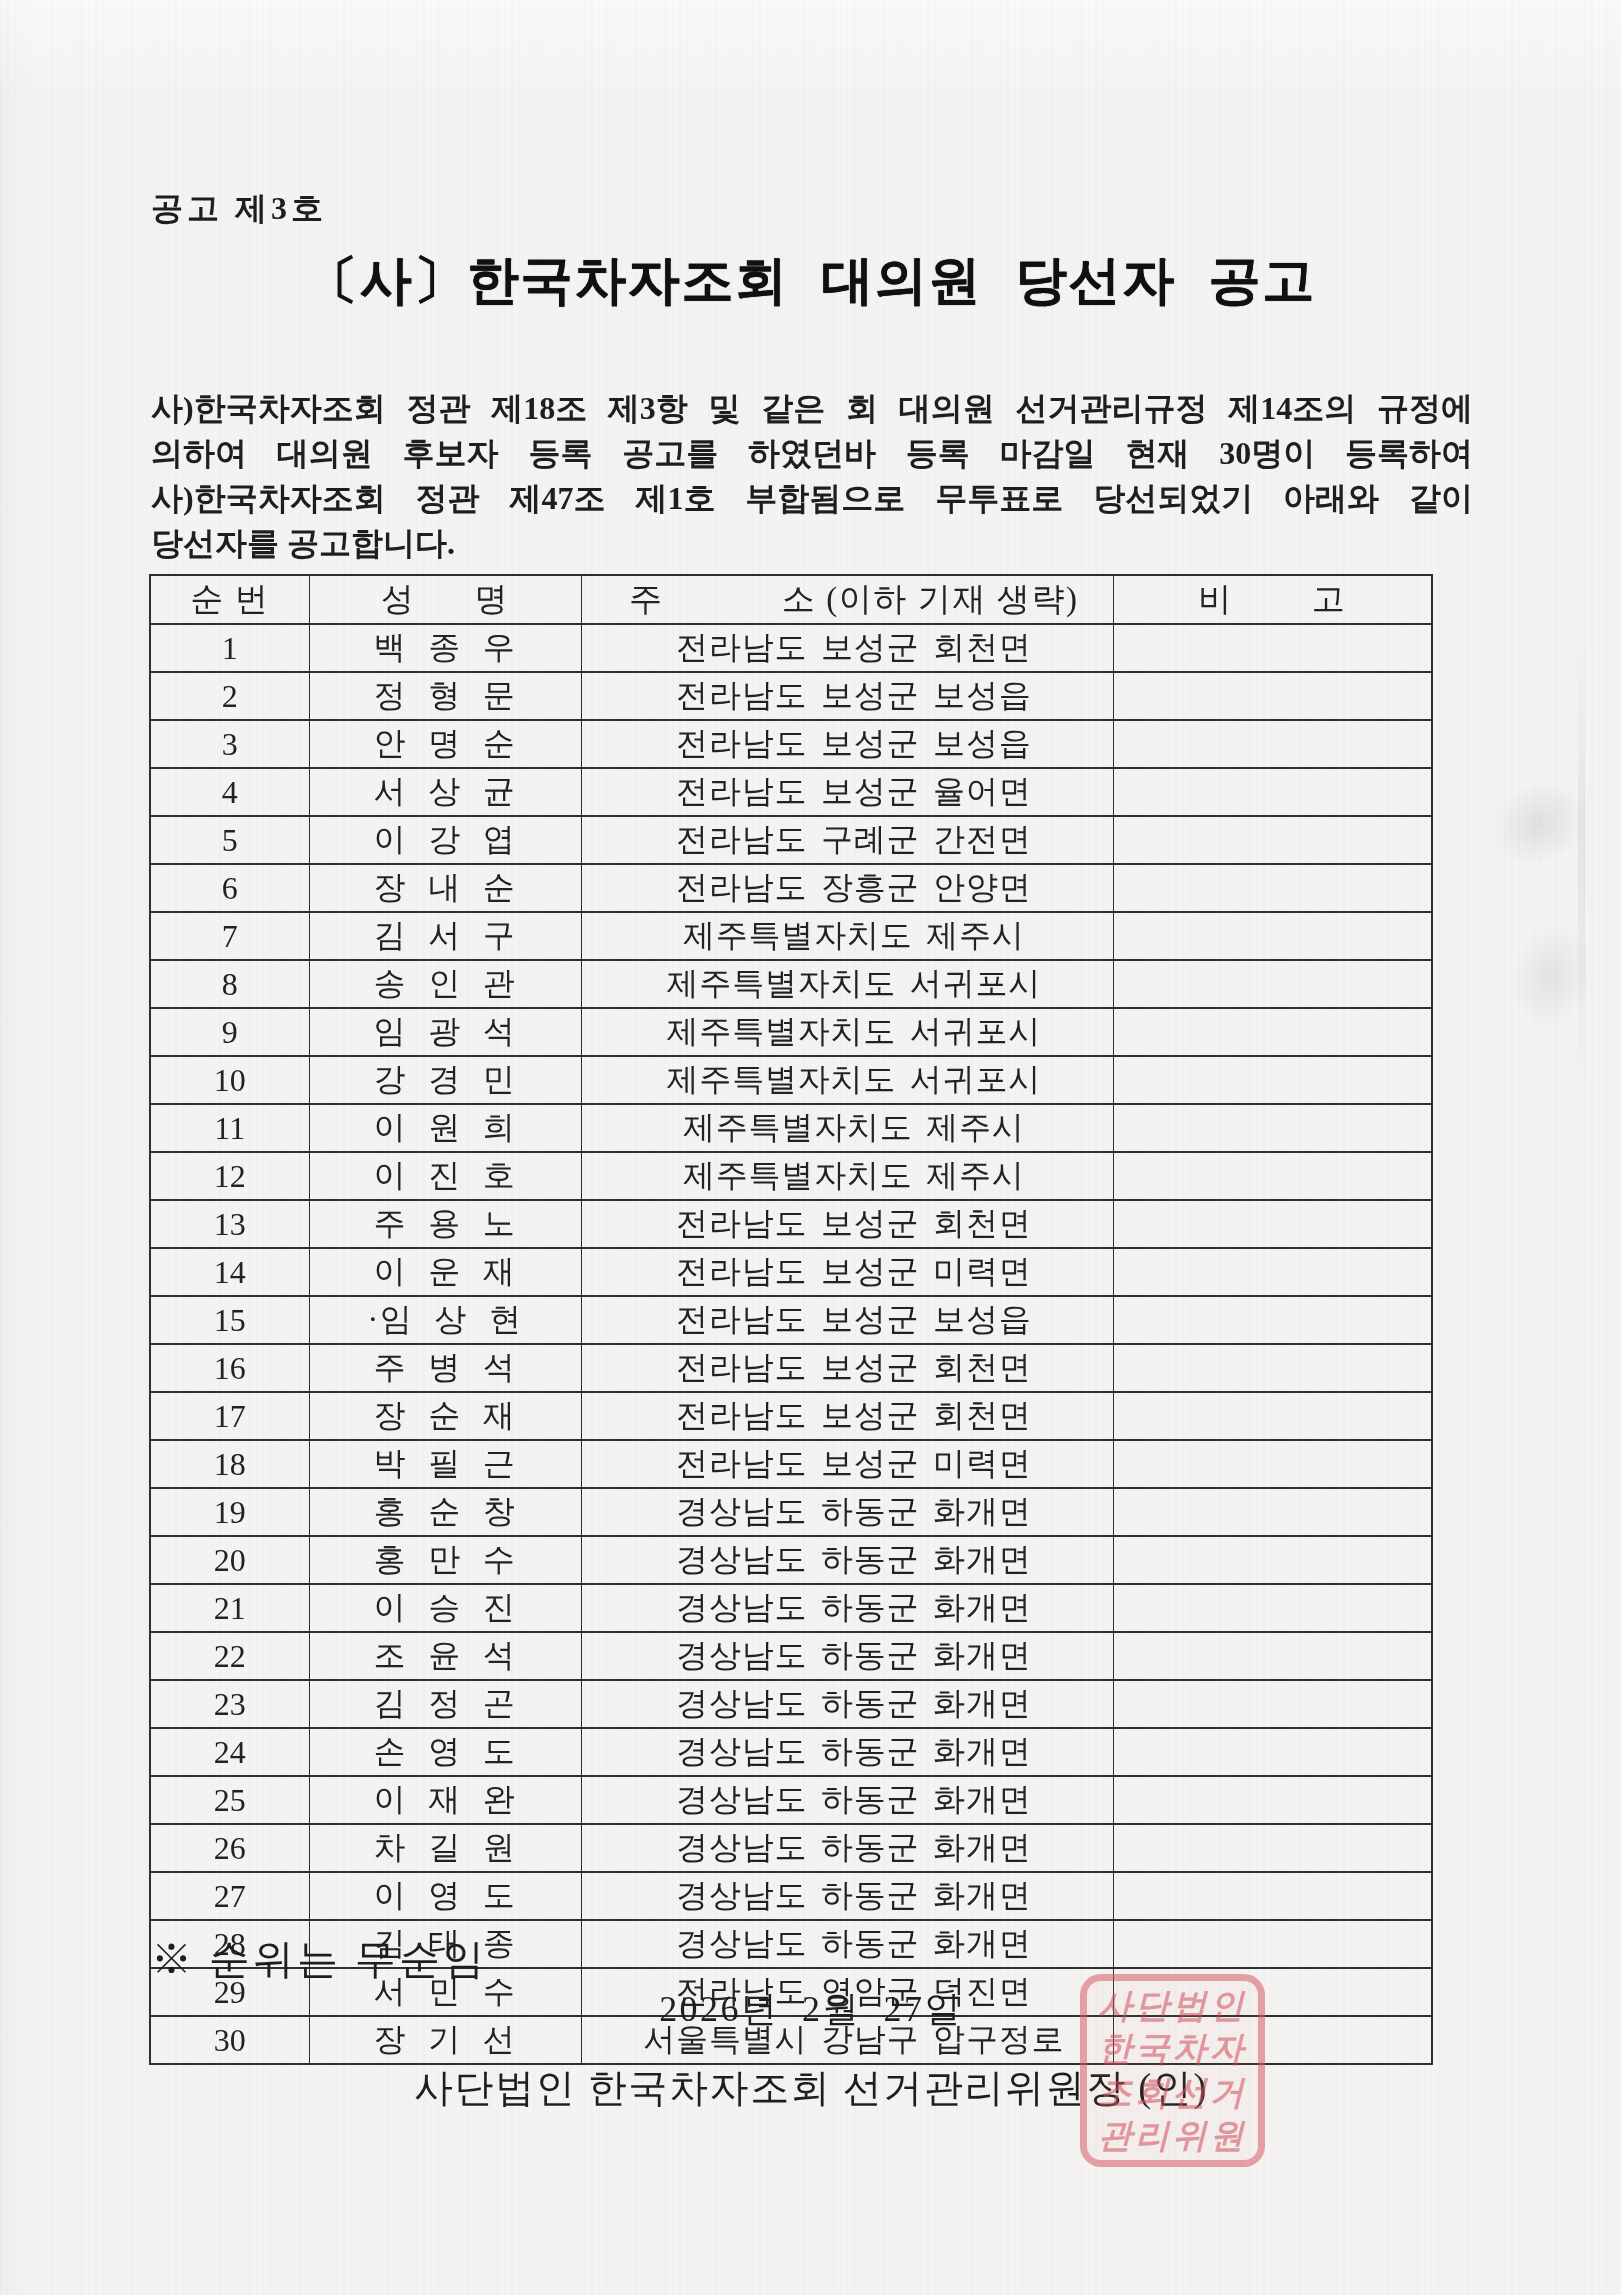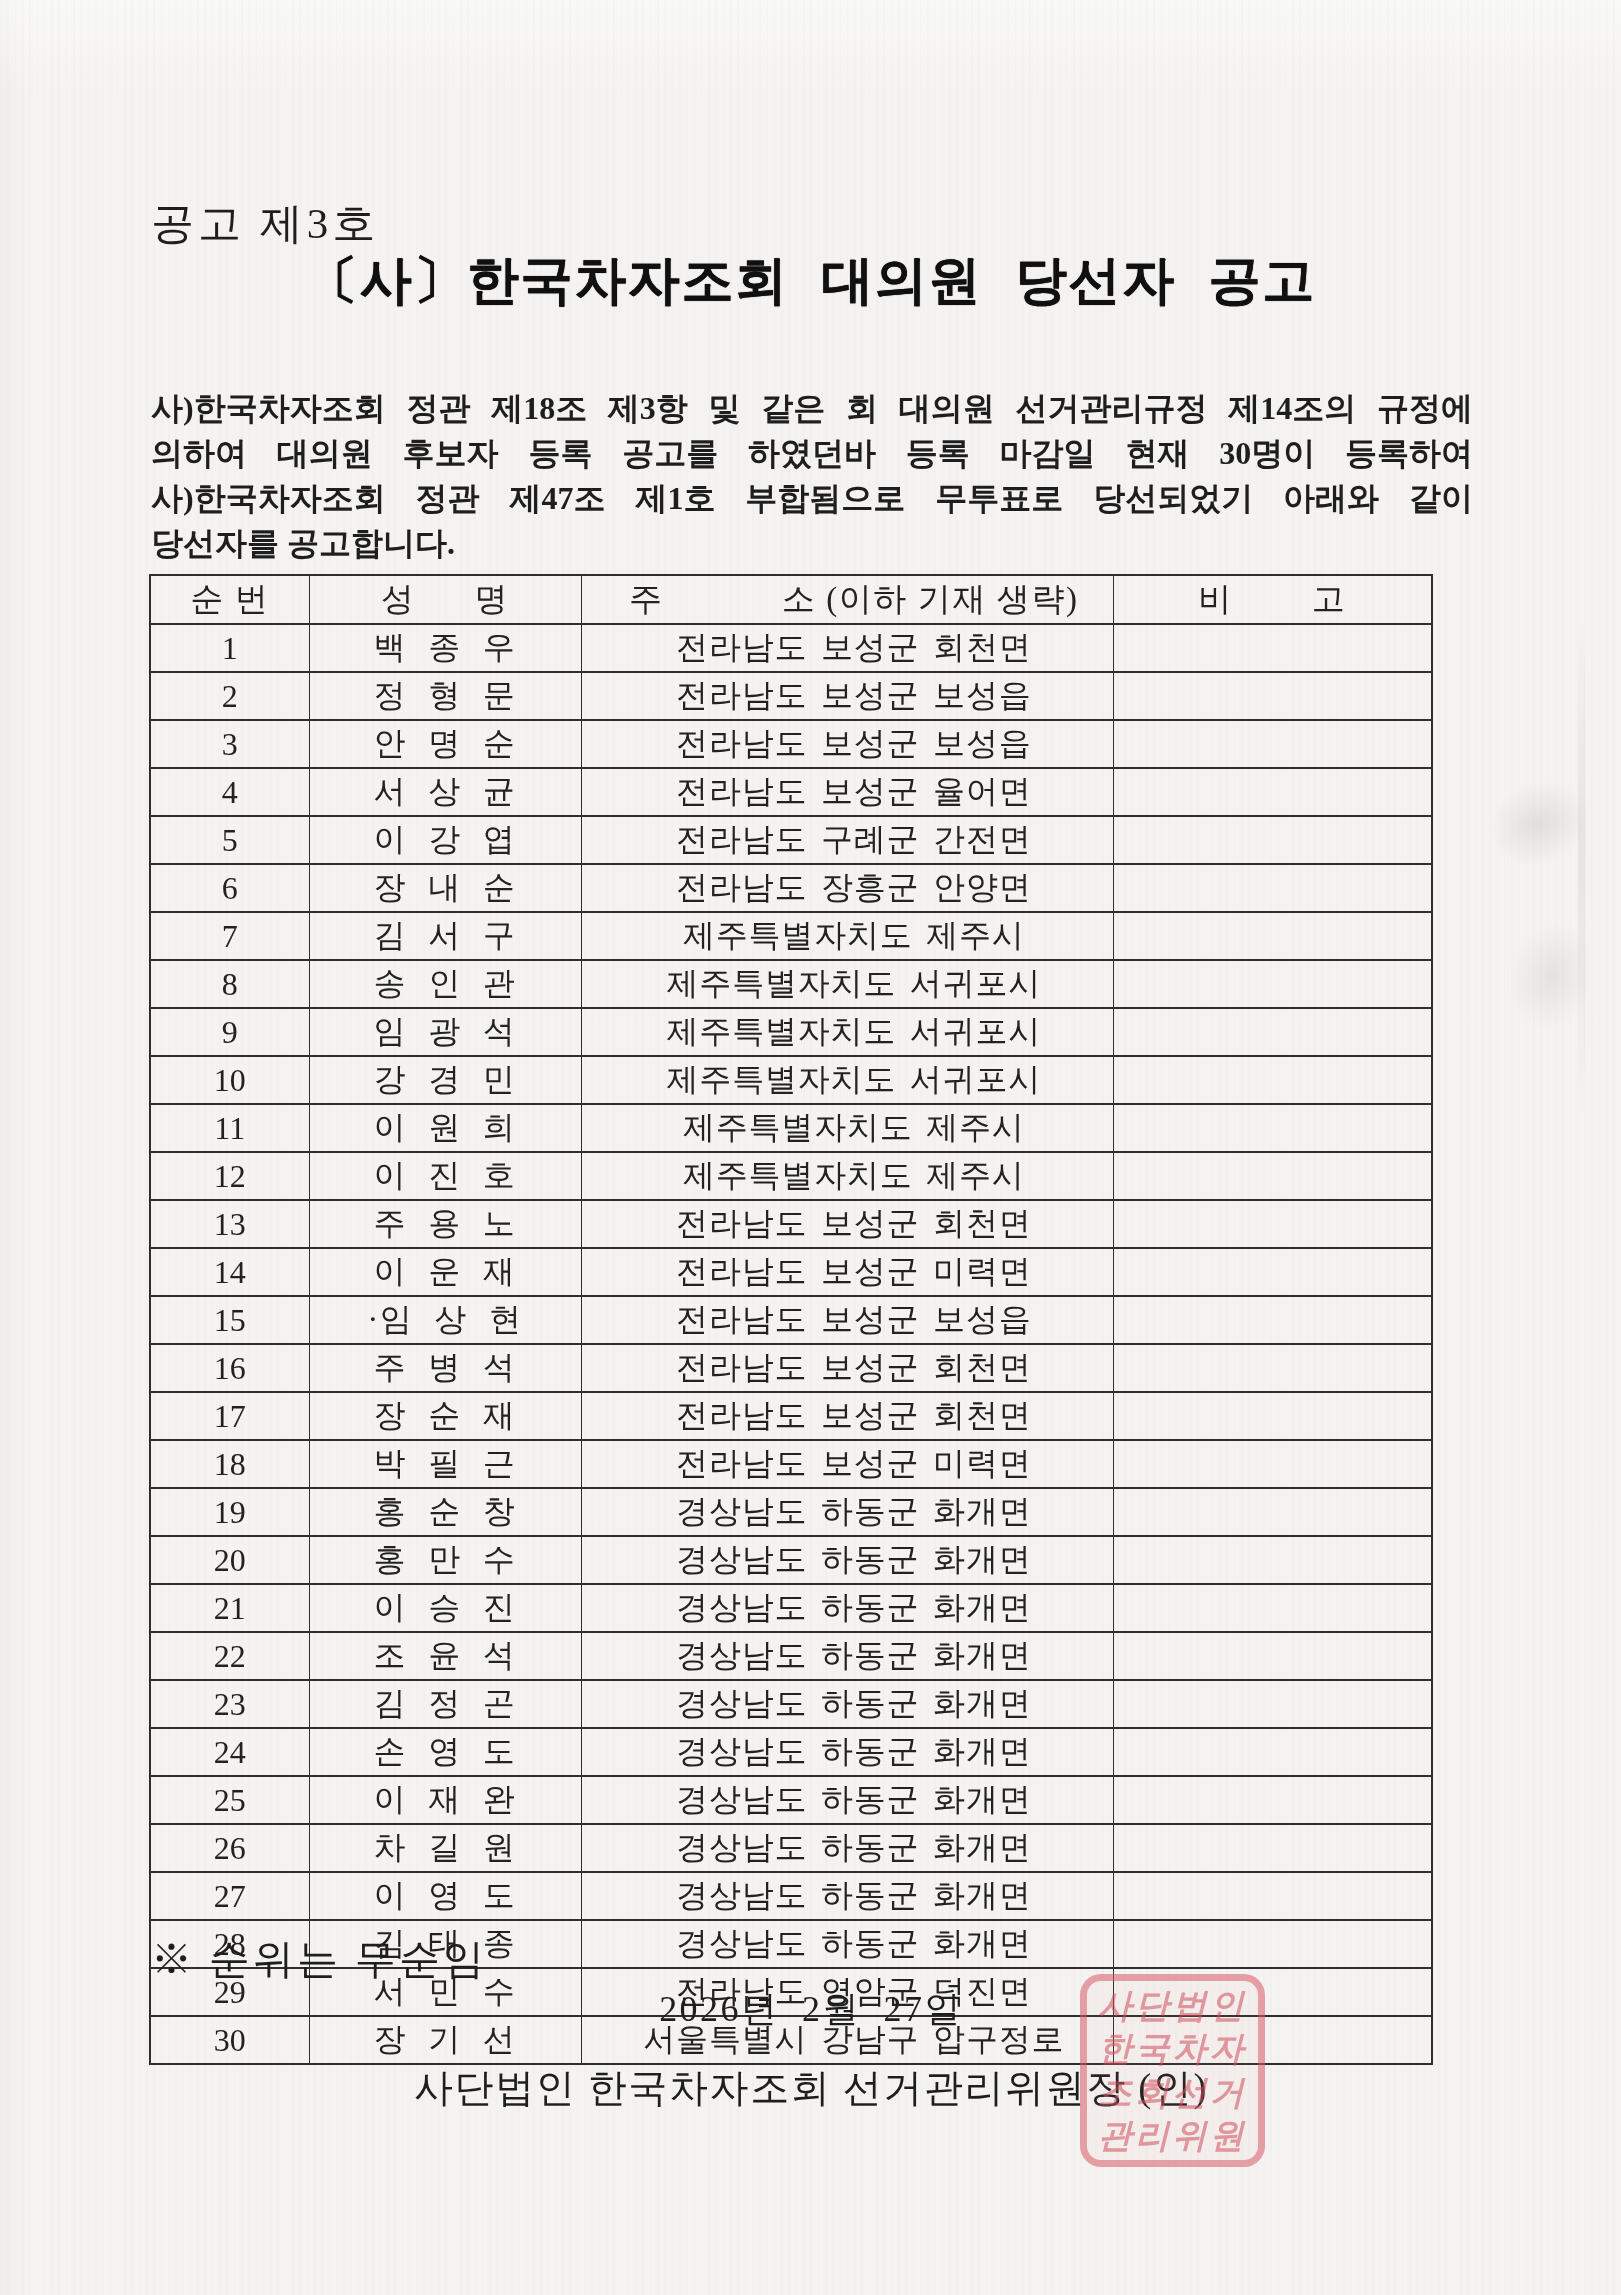--- a/index.html
+++ b/index.html
@@ -7,21 +7,21 @@
     position:relative;width:1622px;height:2295px;background:#f4f3f1;
     font-family:"Liberation Serif","DejaVu Serif",serif;color:#1e1e1e;overflow:hidden;
   }
   .page::before{ 
     content:"";position:absolute;inset:0;pointer-events:none;
     background:
       repeating-linear-gradient(90deg, rgba(0,0,0,0.012) 0 1.6px, rgba(255,255,255,0) 1.6px 7.3px),
       linear-gradient(180deg, rgba(255,255,255,.5) 0, rgba(255,255,255,0) 97px),
       linear-gradient(90deg, rgba(0,0,0,.02) 0, rgba(0,0,0,0) 32px);
   }
-  .doc-number{position:absolute;left:151px;top:195px;font-size:43px;letter-spacing:4px;}
+  .doc-number{position:absolute;left:151px;top:187px;font-size:32px;letter-spacing:4px;font-weight:bold;}
   .title{
     position:absolute;left:0;top:255px;width:1622px;text-align:center;
     font-family:Liberation Mono, monospace;font-weight:900;
     font-size:52px;letter-spacing:1.6px;color:#101010;line-height:1.15;
     text-shadow:0 0 0.8px #000;
   }
   .body-text{position:absolute;left:151px;top:386px;width:1322px;font-size:32px;line-height:45px;font-weight:bold;}
   .body-text .line{text-align:justify;text-align-last:justify;}
   .body-text .line.last{text-align:right;text-align-last:left;}
 

